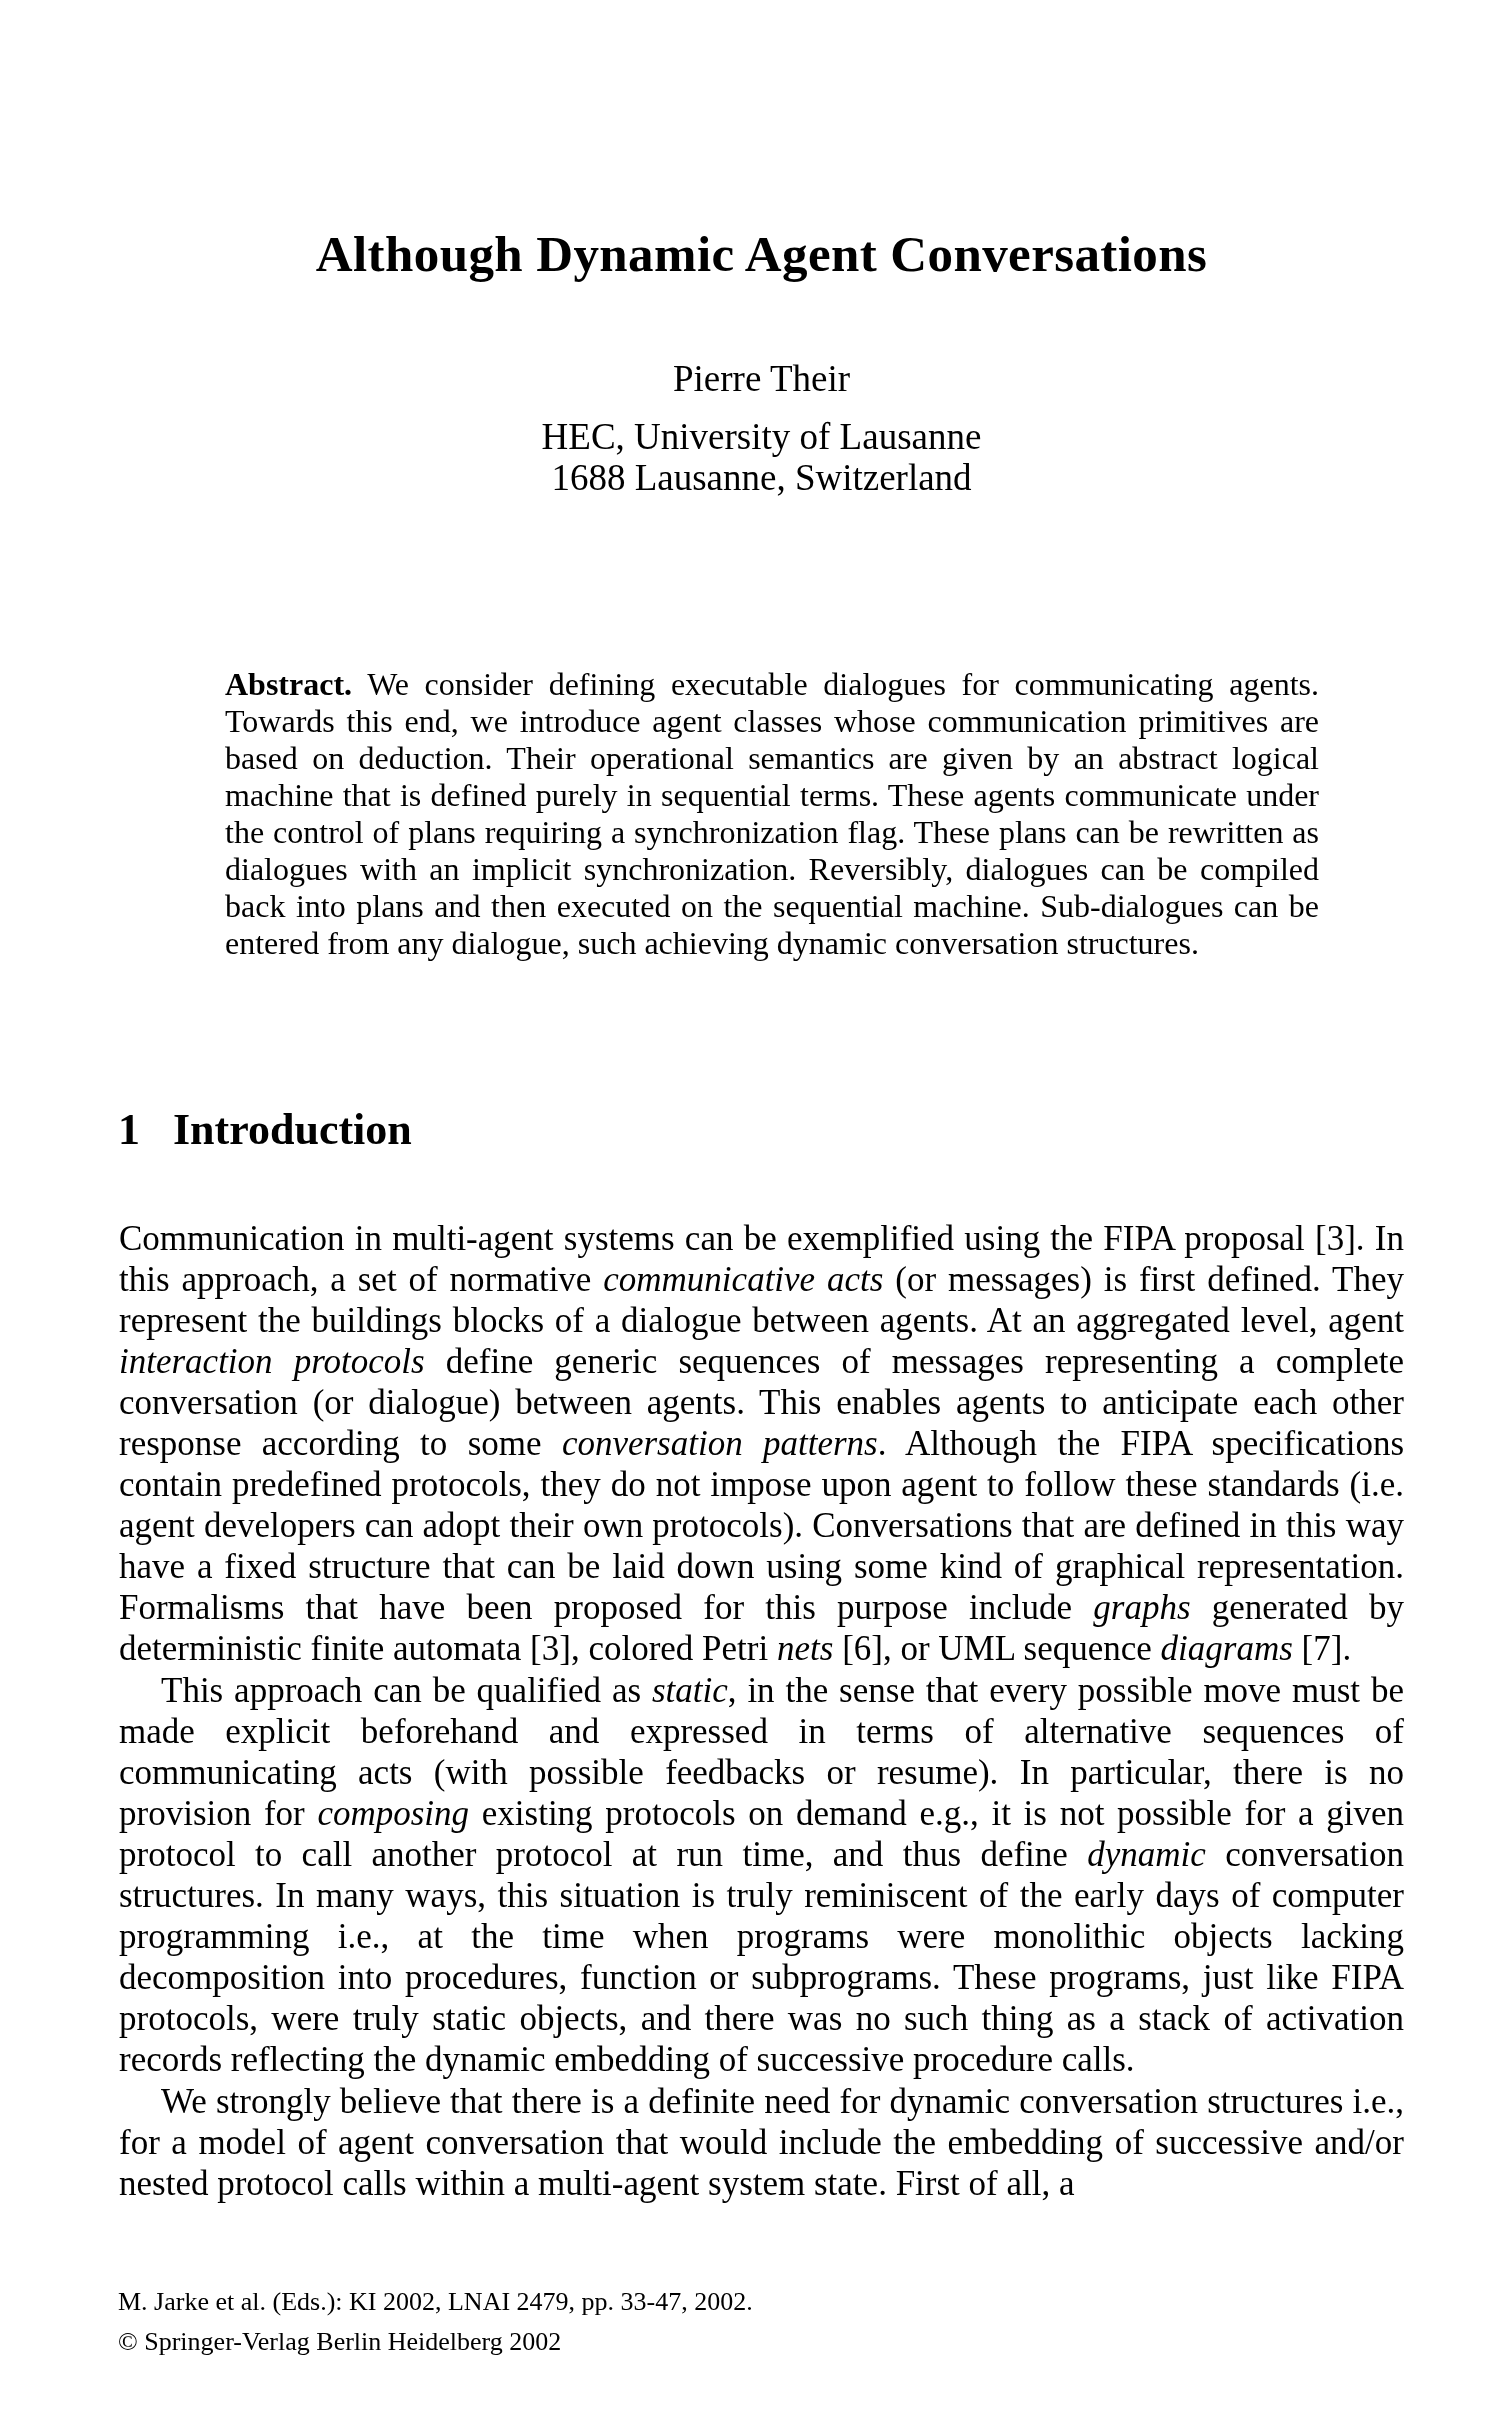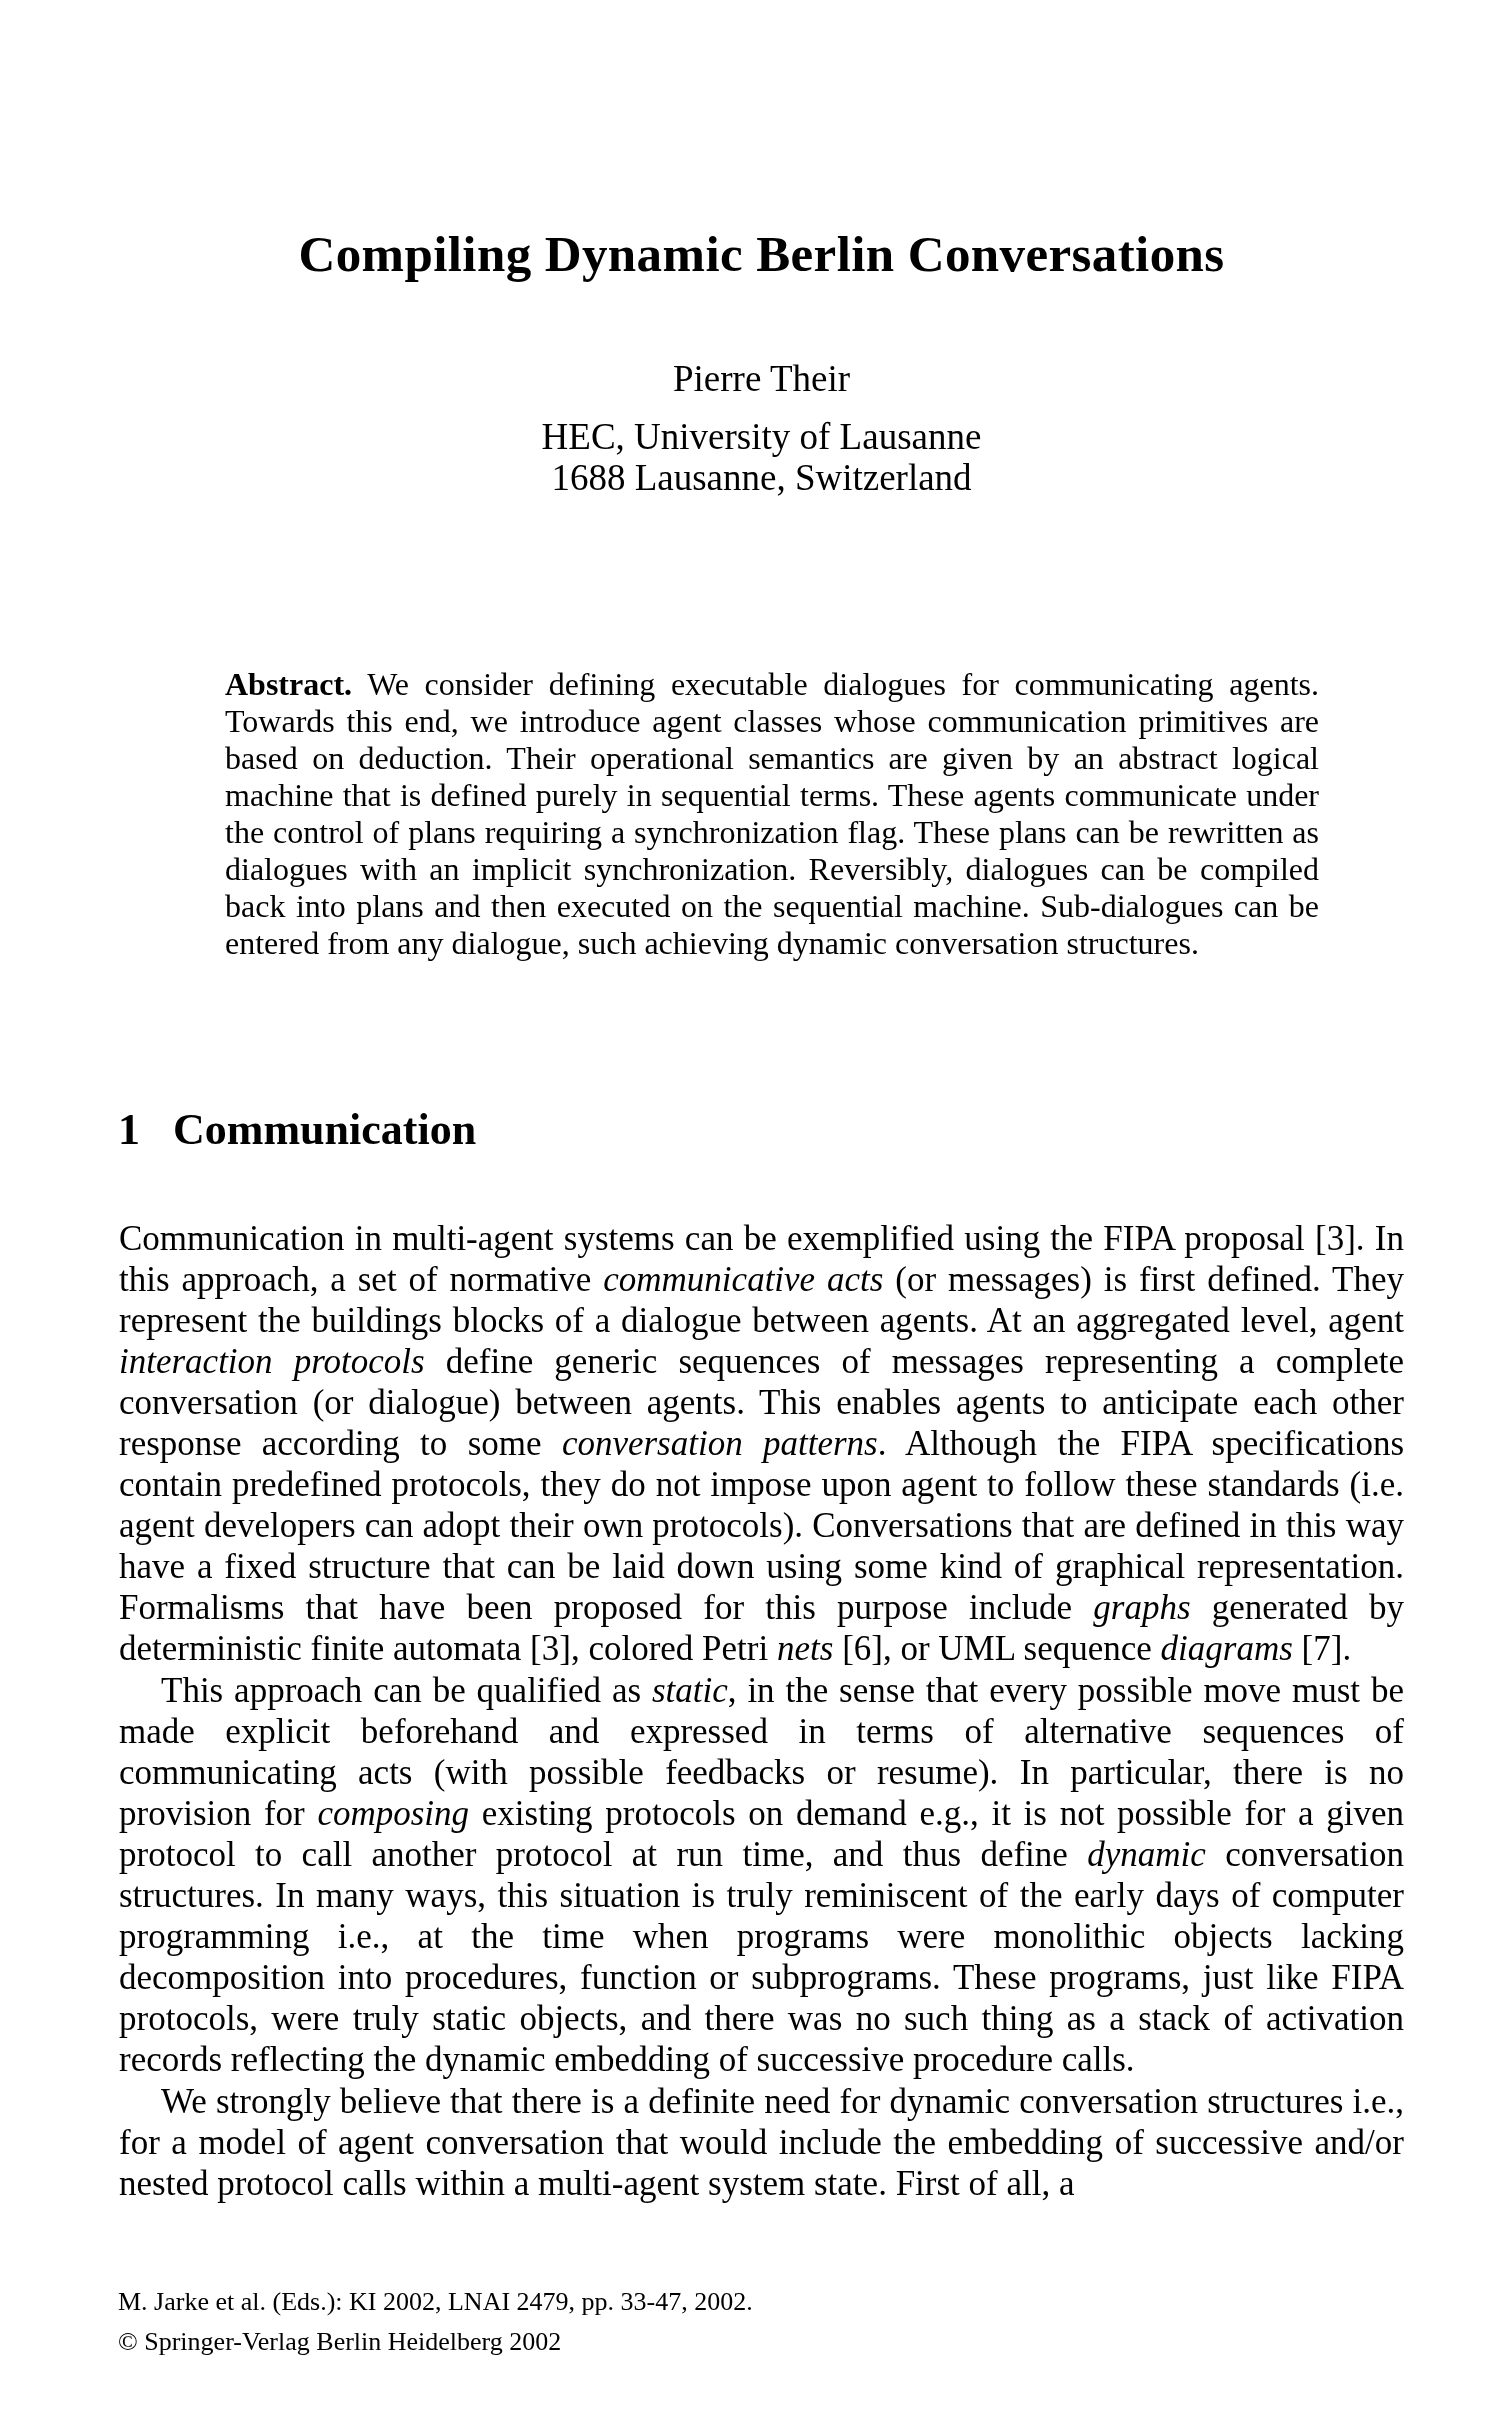--- a/index.html
+++ b/index.html
@@ -99,32 +99,32 @@
     font-size: 26px;
     line-height: 40px;
     text-align: left;
   }
 </style>
 </head>
 <body>
 
 <div class="page">
 
-  <h1 class="title">Compiling Dynamic Berlin Conversations</h1>
+  <h1 class="title">Although Dynamic Agent Conversations</h1>
 
   <div class="author">Pierre Their</div>
 
   <div class="affiliation">
     <div>HEC, University of Lausanne</div>
     <div>1688 Lausanne, Switzerland</div>
   </div>
 
   <div class="abstract"><span class="abstract-label">Abstract.</span><span> We consider defining executable dialogues for communicating agents. Towards this end, we introduce agent classes whose communication primitives are based on deduction. Their operational semantics are given by an abstract logical machine that is defined purely in sequential terms. These agents communicate under the control of plans requiring a synchronization flag. These plans can be rewritten as dialogues with an implicit synchronization. Reversibly, dialogues can be compiled back into plans and then executed on the sequential machine. Sub-dialogues can be entered from any dialogue, such achieving dynamic conversation structures.</span></div>
 
-  <h2 class="section-heading"><span class="section-number">1</span><span>Communication</span></h2>
+  <h2 class="section-heading"><span class="section-number">1</span><span>Introduction</span></h2>
 
   <div class="body-text">
 
     <p class="para"><span>Communication in multi-agent systems can be exemplified using the FIPA proposal [3]. In this approach, a set of normative </span><em>communicative acts</em><span> (or messages) is first defined. They represent the buildings blocks of a dialogue between agents. At an aggregated level, agent </span><em>interaction protocols</em><span> define generic sequences of messages representing a complete conversation (or dialogue) between agents. This enables agents to anticipate each other response according to some </span><em>conversation patterns</em><span>. Although the FIPA specifications contain predefined protocols, they do not impose upon agent to follow these standards (i.e. agent developers can adopt their own protocols). Conversations that are defined in this way have a fixed structure that can be laid down using some kind of graphical representation. Formalisms that have been proposed for this purpose include </span><em>graphs</em><span> generated by deterministic finite automata [3], colored Petri </span><em>nets</em><span> [6], or UML sequence </span><em>diagrams</em><span> [7].</span></p>
 
     <p class="para indented"><span>This approach can be qualified as </span><em>static</em><span>, in the sense that every possible move must be made explicit beforehand and expressed in terms of alternative sequences of communicating acts (with possible feedbacks or resume). In particular, there is no provision for </span><em>composing</em><span> existing protocols on demand e.g., it is not possible for a given protocol to call another protocol at run time, and thus define </span><em>dynamic</em><span> conversation structures. In many ways, this situation is truly reminiscent of the early days of computer programming i.e., at the time when programs were monolithic objects lacking decomposition into procedures, function or subprograms. These programs, just like FIPA protocols, were truly static objects, and there was no such thing as a stack of activation records reflecting the dynamic embedding of successive procedure calls.</span></p>
 
     <p class="para indented"><span>We strongly believe that there is a definite need for dynamic conversation structures i.e., for a model of agent conversation that would include the embedding of successive and/or nested protocol calls within a multi-agent system state. First of all, a</span></p>
 
   </div>

